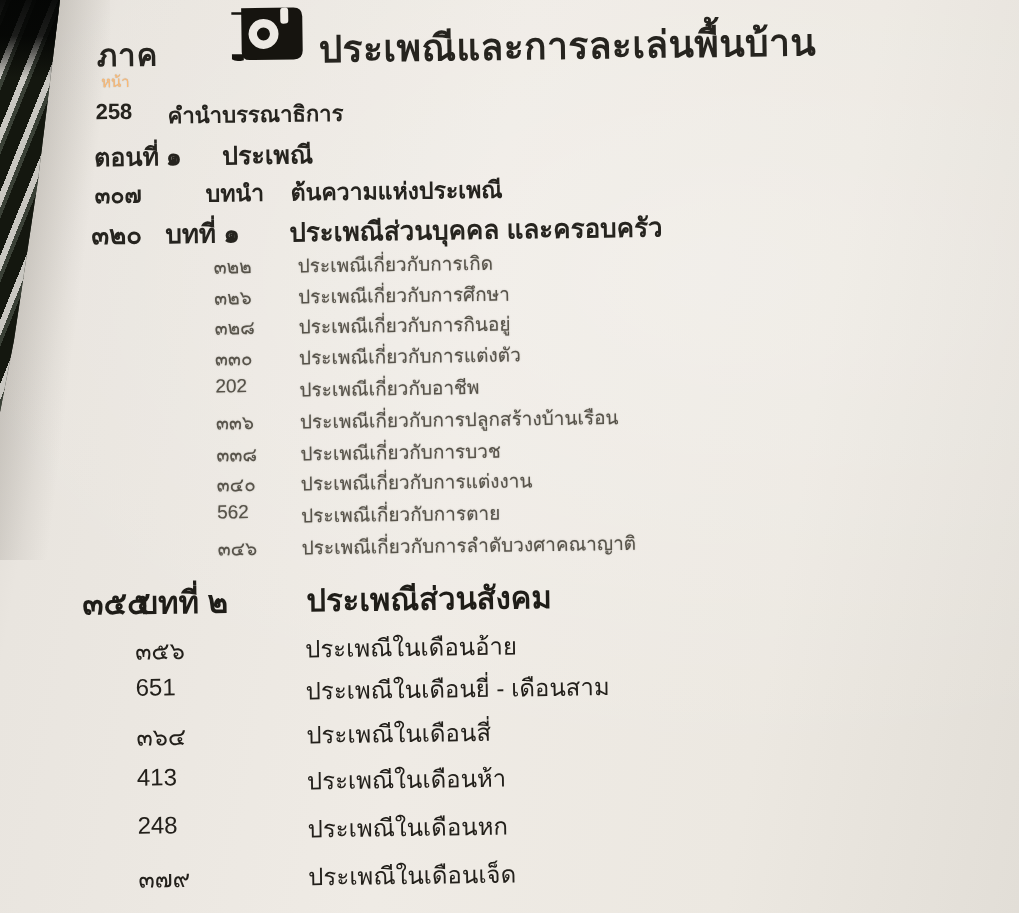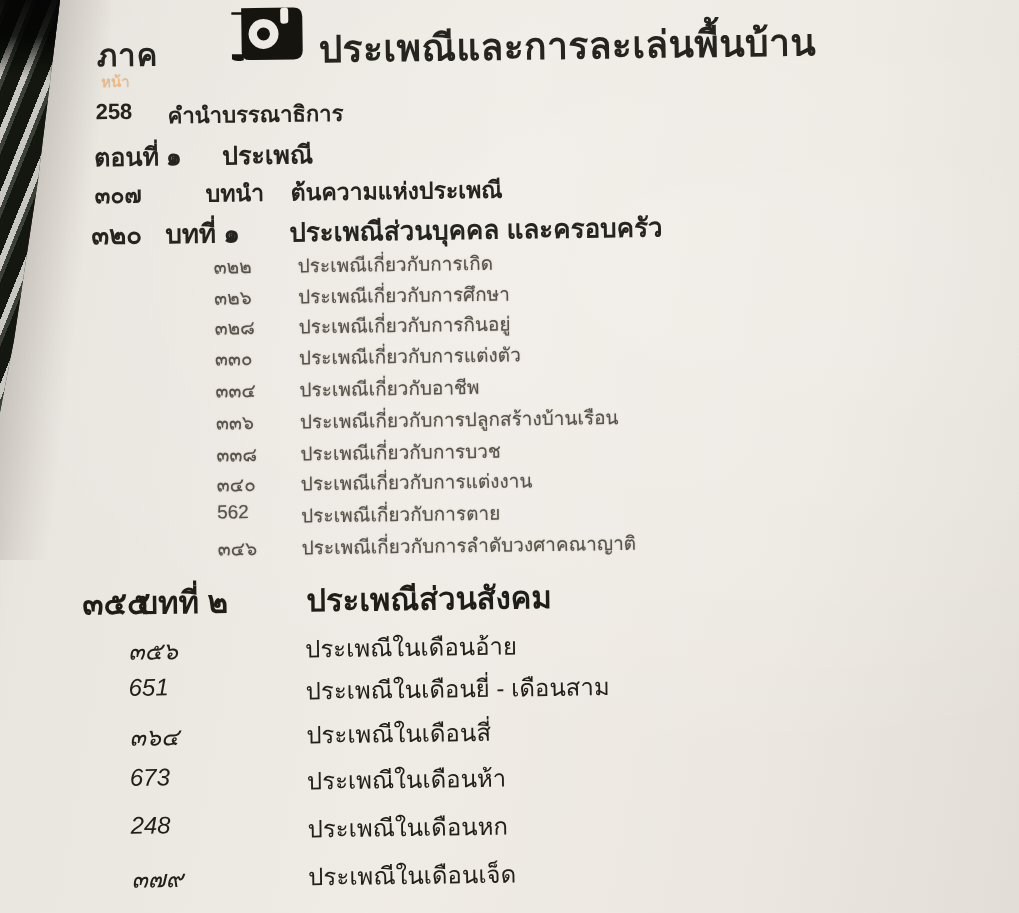--- a/index.html
+++ b/index.html
@@ -59,21 +59,21 @@
   .g-ch1{top:214px;font-weight:bold;font-size:26px;}
   .g-ch1 .pg{left:100px;} .g-ch1 .lbl{left:174px;} .g-ch1 .ttl{left:298px;}
 
   .g-sub1{font-size:19px;color:#57534a;text-shadow:0 0 1.2px rgba(87,83,74,.55);}
   .g-sub1 .pg{left:178px;margin-left:44px;} .g-sub1 .ttl{left:306px;}
 
   .g-ch2{top:578px;font-weight:bold;font-size:31px;color:#1f1d18;}
   .g-ch2 .pg{left:62px;margin-left:24px;} .g-ch2 .lbl{left:142px;} .g-ch2 .ttl{left:310px;}
 
   .g-sub2{font-size:24px;color:#23201b;}
-  .g-sub2 .pg{left:131px;font-style:italic;} .g-sub2 .ttl{left:308px;}
+  .g-sub2 .pg{left:138px;} .g-sub2 .ttl{left:308px;}
 </style>
 </head>
 <body>
 
 <div class="paper"></div>
 <div class="edge-shade"></div>
 <div class="backdrop-corner"></div>
 
 <div class="sheet-content">
 
@@ -123,21 +123,21 @@
   </div>
   <div class="row g-sub1" style="top:314px">
     <span class="pg">๓๒๘</span>
     <span class="ttl">ประเพณีเกี่ยวกับการกินอยู่</span>
   </div>
   <div class="row g-sub1" style="top:345px">
     <span class="pg">๓๓๐</span>
     <span class="ttl">ประเพณีเกี่ยวกับการแต่งตัว</span>
   </div>
   <div class="row g-sub1" style="top:377px">
-    <span class="pg">๓๓๔</span>
+    <span class="pg">202</span>
     <span class="ttl">ประเพณีเกี่ยวกับอาชีพ</span>
   </div>
   <div class="row g-sub1" style="top:409px">
     <span class="pg">๓๓๖</span>
     <span class="ttl">ประเพณีเกี่ยวกับการปลูกสร้างบ้านเรือน</span>
   </div>
   <div class="row g-sub1" style="top:441px">
     <span class="pg">๓๓๘</span>
     <span class="ttl">ประเพณีเกี่ยวกับการบวช</span>
   </div>
@@ -166,21 +166,21 @@
   </div>
   <div class="row g-sub2" style="top:674px">
     <span class="pg">651</span>
     <span class="ttl">ประเพณีในเดือนยี่ - เดือนสาม</span>
   </div>
   <div class="row g-sub2" style="top:718px">
     <span class="pg">๓๖๔</span>
     <span class="ttl">ประเพณีในเดือนสี่</span>
   </div>
   <div class="row g-sub2" style="top:764px">
-    <span class="pg">673</span>
+    <span class="pg">413</span>
     <span class="ttl">ประเพณีในเดือนห้า</span>
   </div>
   <div class="row g-sub2" style="top:812px">
     <span class="pg">248</span>
     <span class="ttl">ประเพณีในเดือนหก</span>
   </div>
   <div class="row g-sub2" style="top:860px">
     <span class="pg">๓๗๙</span>
     <span class="ttl">ประเพณีในเดือนเจ็ด</span>
   </div>

